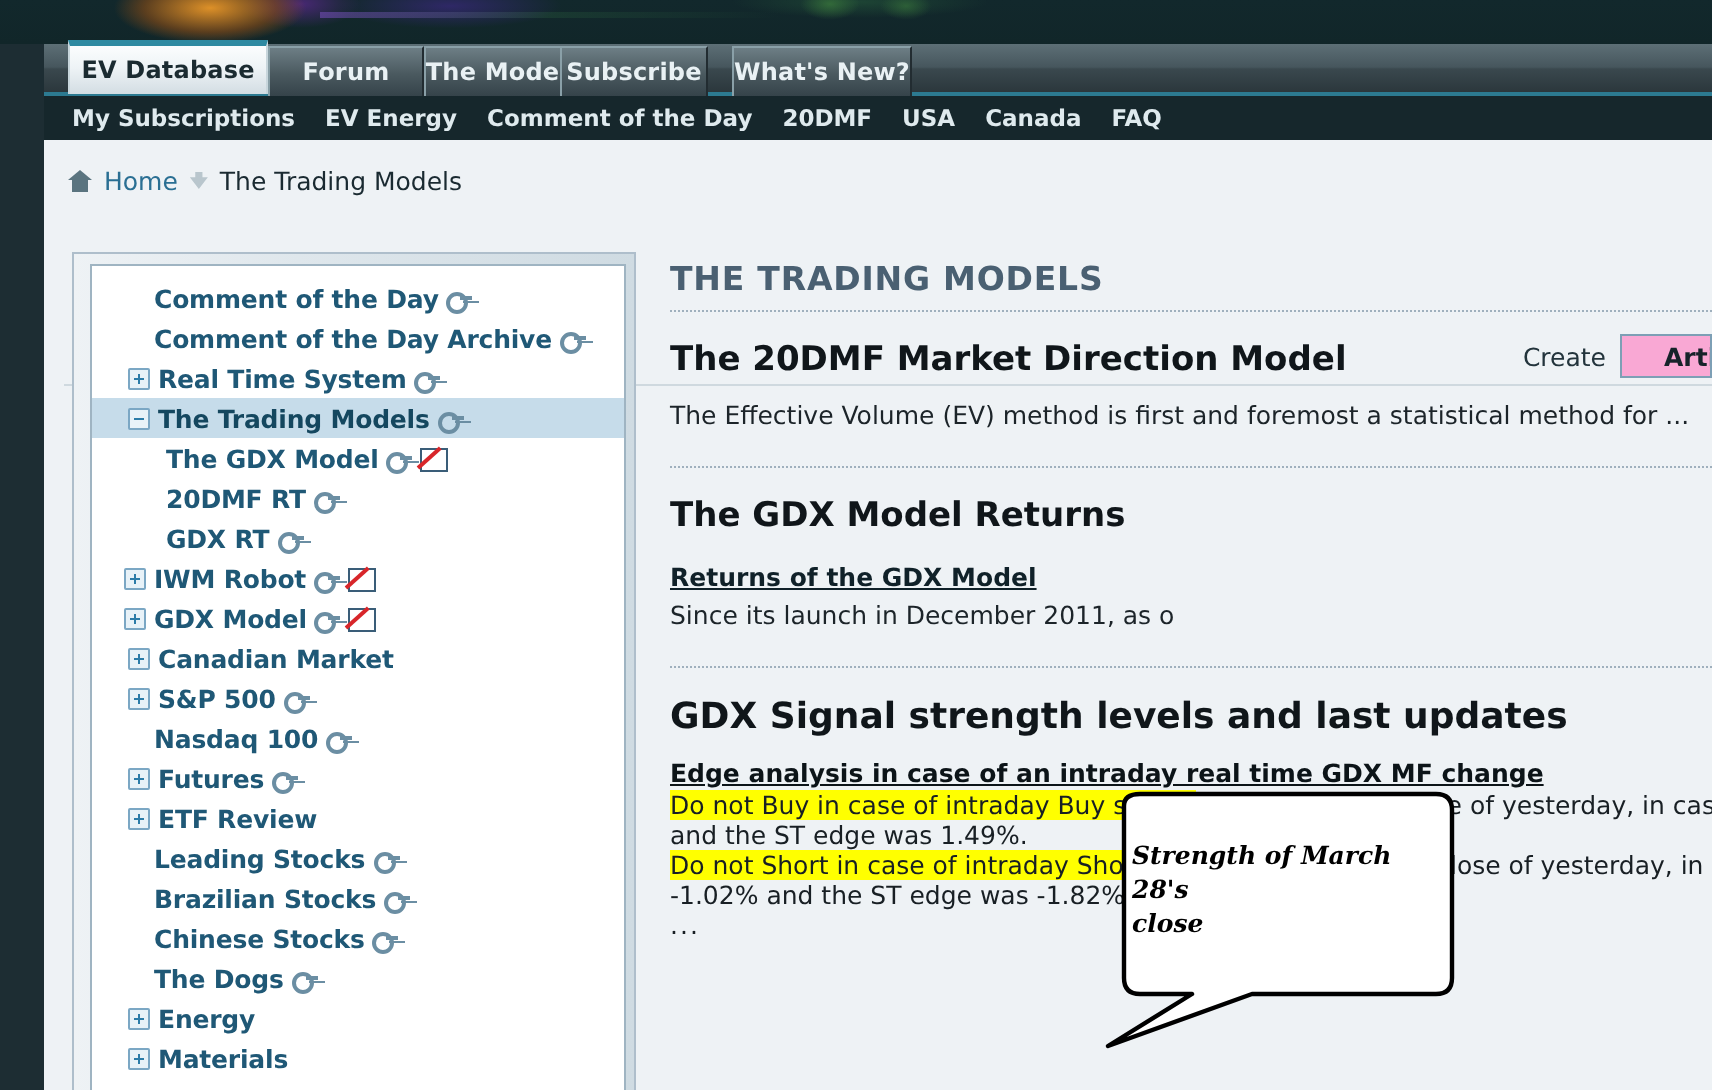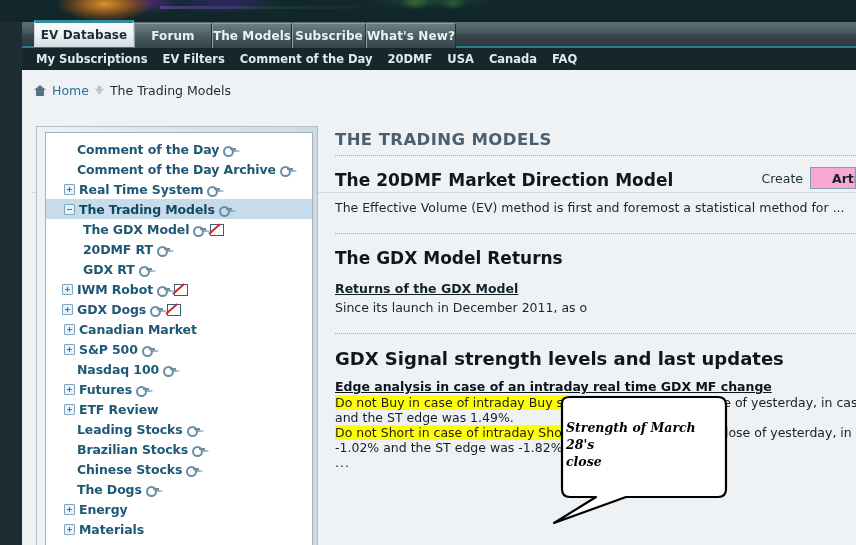--- a/index.html
+++ b/index.html
@@ -228,27 +228,27 @@
   <div class="leafB"></div>
   <div class="streak"></div>
 </div>
 
 <div id="gutter"></div>
 
 <div id="tabstrip">
     <div class="tab active" style="left: 12px; width: 100px;">EV Database</div>
     <div class="tab" style="left: 112px; width: 78px;">Forum</div>
     <div class="tab" style="left: 190px; width: 80px;">The Models</div>
-    <div class="tab" style="left: 270px; width: 74px; text-align: right;">Subscribe</div>
+    <div class="tab" style="left: 258px; width: 74px; text-align: right;">Subscribe</div>
     <div class="tab" style="left: 344px; width: 90px;">What's New?</div>
   </div>
 
 <div id="subnav">
     <a>My Subscriptions</a>
-    <a>EV Filters</a>
+    <a>EV Energy</a>
     <a>Comment of the Day</a>
     <a>20DMF</a>
     <a>USA</a>
     <a>Canada</a>
     <a>FAQ</a>
   </div>
 
 <div id="page">
 
   <div id="breadcrumb">
@@ -303,21 +303,21 @@
           <span class="key-ico"></span>
         </div>
         <div class="nav-item indent2">
           <span class="toggle plus"></span>
           <span class="nav-label">IWM Robot</span>
           <span class="key-ico"></span>
           <span class="chart-ico"></span>
         </div>
         <div class="nav-item indent2">
           <span class="toggle plus"></span>
-          <span class="nav-label">GDX Dogs</span>
+          <span class="nav-label">GDX Model</span>
           <span class="key-ico"></span>
           <span class="chart-ico"></span>
         </div>
         <div class="nav-item">
           <span class="toggle plus"></span>
           <span class="nav-label">Canadian Market</span>
         </div>
         <div class="nav-item">
           <span class="toggle plus"></span>
           <span class="nav-label">S&amp;P 500</span>

